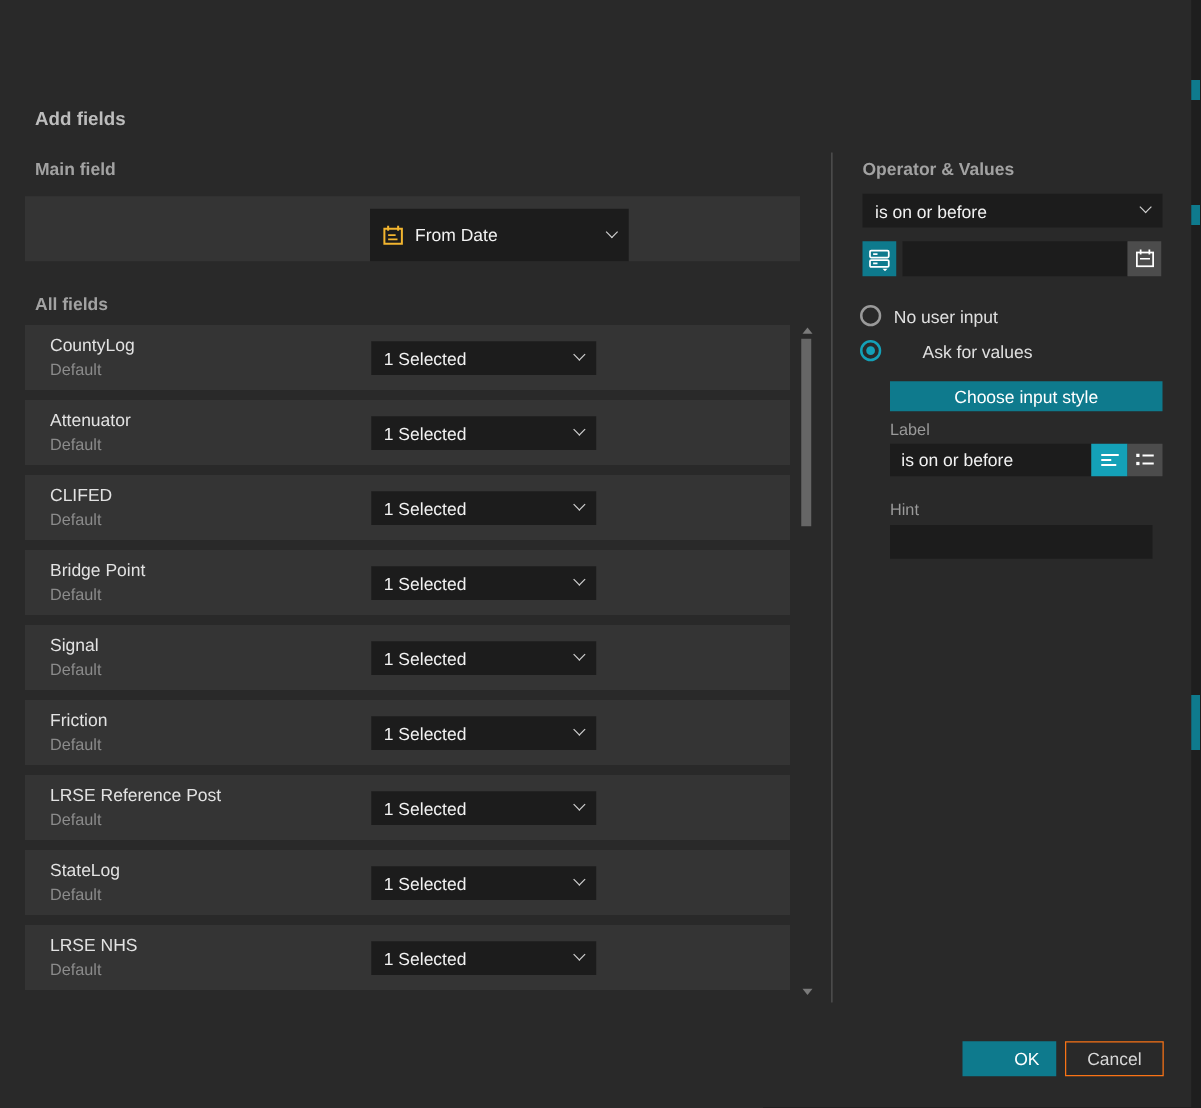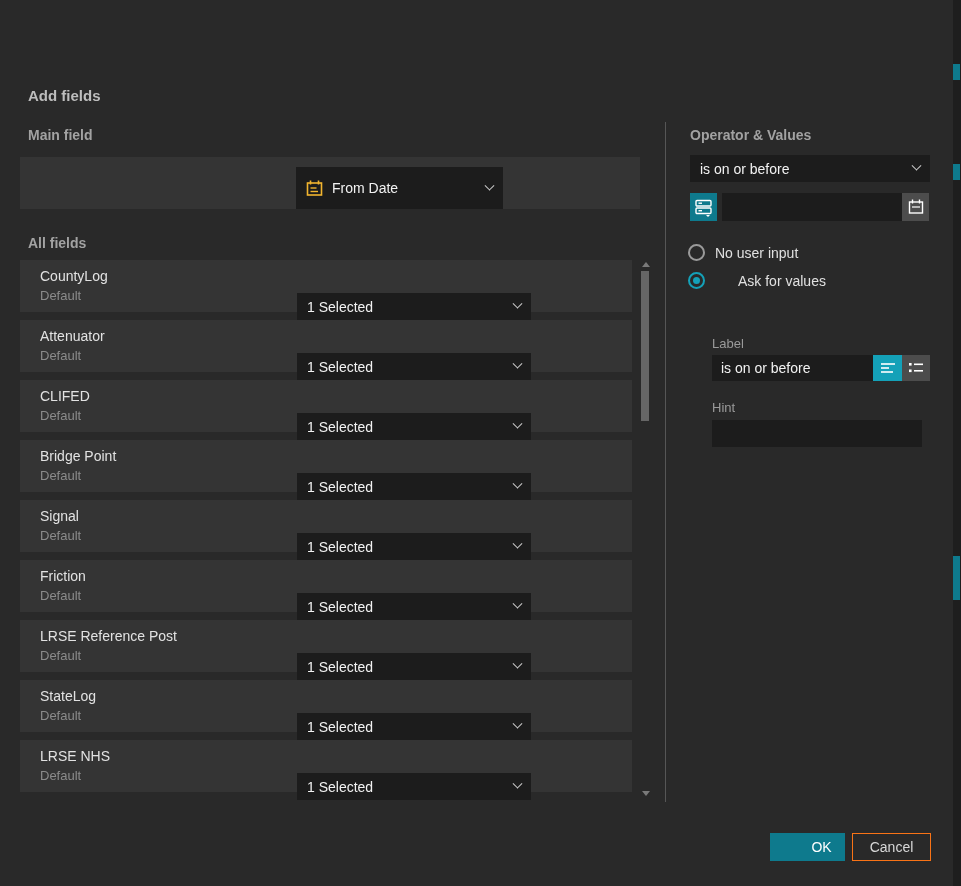--- a/index.html
+++ b/index.html
@@ -42,21 +42,21 @@
     font-size:14px; padding:0 9px; font-family:"Liberation Sans", sans-serif;
     outline:none;
   }
   
   .panel-main { position:absolute; left:20px; top:157px; width:620px; height:52px; background:#343434; }
   
   .rows { position:absolute; left:20px; top:260px; width:612px; display:flex; flex-direction:column; gap:8px; }
   .frow { position:relative; height:52px; background:#343434; }
   .frow .fname { position:absolute; left:20px; top:8px; font-size:14px; color:#e2e2e2; }
   .frow .fsub  { position:absolute; left:20px; top:28px; font-size:13px; color:#8b8b8b; }
-  .frow .dd { left:277px; top:13px; width:234px; height:27px;margin-top:20px; }
+  .frow .dd { left:277px; top:13px; width:180px; height:27px; }
   
   .sb { position:absolute; left:640px; top:258px; width:12px; height:542px; }
   .sb-up, .sb-down {
     position:absolute; left:2px; width:0; height:0; cursor:pointer;
     border-left:4px solid transparent; border-right:4px solid transparent;
   }
   .sb-up   { top:4px;  border-bottom:5px solid #7a7a7a; }
   .sb-down { bottom:4px; border-top:5px solid #7a7a7a; }
   .sb-thumb { position:absolute; left:1px; top:13px; width:8px; height:150px; background:#666666; cursor:pointer; }
   
@@ -239,20 +239,21 @@
 
   <div class="radio-row" style="top:244px;">
     <span class="radio"></span>
     <span class="radio-label">No user input</span>
   </div>
   <div class="radio-row" style="top:272px;gap:33px;">
     <span class="radio sel"></span>
     <span class="radio-label">Ask for values</span>
   </div>
 
+  <button class="btn-teal" style="left:712px; top:305px; width:218px; height:24px;">Choose input style</button>
 
   <div class="lbl-small" style="left:712px; top:336px;">Label</div>
   <input class="tinput" style="left: 712px; top: 355px; width: 161px; height: 26px;" value="is on or before">
   <div class="icon-btn" style="left:873px; top:355px; width:29px; height:26px; background:#14a1b8;">
     <span>
       <svg width="16" height="14" viewBox="0 0 16 14">
         <line x1="1" y1="3" x2="15" y2="3" stroke="#ffffff" stroke-width="1.6"></line>
         <line x1="1" y1="7" x2="9" y2="7" stroke="#ffffff" stroke-width="1.6"></line>
         <line x1="1" y1="11" x2="13" y2="11" stroke="#ffffff" stroke-width="1.6"></line>
       </svg>

